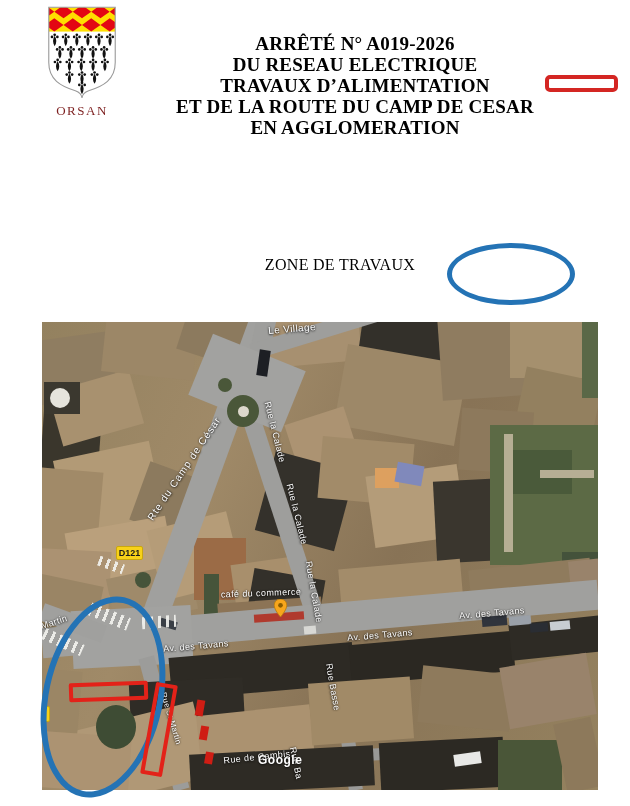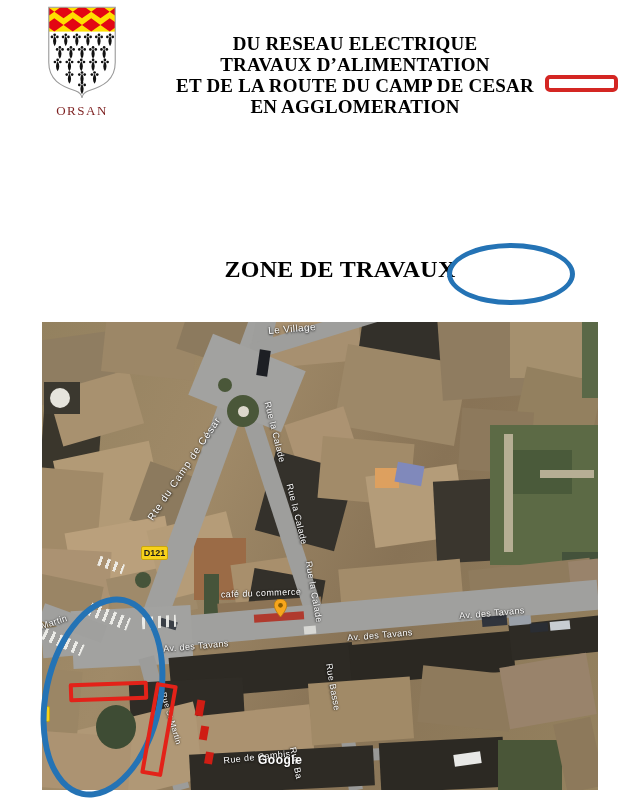--- a/index.html
+++ b/index.html
@@ -9,21 +9,21 @@
   
   .coa{position:absolute;left:45px;top:5px;}
   .commune{position:absolute;left:40px;top:103px;width:84px;text-align:center;
            font:13px "Liberation Serif",serif;color:#7d1f1f;letter-spacing:1.5px;}
   .title-block{position:absolute;left:90px;top:33px;width:530px;text-align:center;
                font-weight:bold;font-size:19px;line-height:21px;letter-spacing:.2px;}
   .title-block div{white-space:nowrap;}
   .hdr-redbox{position:absolute;left:545px;top:75px;width:73px;height:17px;
               border:4px solid #d42623;border-radius:5px;box-sizing:border-box;}
   .zone-label{position:absolute;left:150px;top:256px;width:380px;text-align:center;
-              font-weight:bold;font-size:24px;letter-spacing:.3px;white-space:nowrap;}
+              font-weight:normal;font-size:16px;letter-spacing:.3px;white-space:nowrap;}
   .zone-ellipse{position:absolute;left:447px;top:243px;width:128px;height:62px;
                 border:5px solid #2473b5;border-radius:50%;box-sizing:border-box;}
 
   
   .map{position:absolute;left:42px;top:322px;width:556px;height:468px;overflow:hidden;
        background:linear-gradient(115deg,#93815f,#a08a68 30%,#887356 60%,#95825f);}
   .ms{position:absolute;}
   .xwalk{position:absolute;background:repeating-linear-gradient(90deg,#f2f2ee 0 3px,transparent 3px 8px);opacity:.92;}
   .slabel{position:absolute;color:#fff;font:9px "Liberation Sans",sans-serif;
           text-shadow:0 0 2px rgba(0,0,0,.8),0 1px 2px rgba(0,0,0,.6);
@@ -94,20 +94,21 @@
           <use href="#erm" transform="translate(50,97) scale(1.4)"></use>
           <use href="#erm" transform="translate(67,97) scale(1.4)"></use>
         <use href="#erm" transform="translate(50,111) scale(1.4)"></use>
       </g>
     </g>
     <path d="M5,3 H95 V78 C95,101 79,110 59,116 C53,118 50.5,121 50,126 C49.5,121 47,118 41,116 C21,110 5,101 5,78 Z" fill="none" stroke="#9a9a9a" stroke-width="1.5"></path>
   </svg>
   <div class="commune">ORSAN</div>
 
   <div class="title-block">
+    <div>ARRÊTÉ N° A019-2026</div>
     <div>DU RESEAU ELECTRIQUE</div>
     <div>TRAVAUX D’ALIMENTATION</div>
     <div>ET DE LA ROUTE DU CAMP DE CESAR</div>
     <div>EN AGGLOMERATION</div>
   </div>
   <div class="hdr-redbox"></div>
 
   <div class="zone-label">ZONE DE TRAVAUX</div>
   <div class="zone-ellipse"></div>
 
@@ -200,21 +201,21 @@
         <div class="ms" style="left: 118px; top: 298px; width: 17px; height: 8px; transform: rotate(16deg); background: rgb(58, 63, 70);"></div>
         <div class="ms" style="left: 412px; top: 431px; width: 27px; height: 12px; transform: rotate(-8deg); background: rgb(232, 232, 230);"></div>
         <div class="ms" style="left: 262px; top: 304px; width: 12px; height: 8px; transform: rotate(-5deg); background: rgb(216, 216, 212);"></div>
       </div>
 
     <div class="xwalk" style="left:46px;top:288px;width:42px;height:13px;transform:rotate(22deg)"></div>
     <div class="xwalk" style="left:100px;top:294px;width:34px;height:12px;transform:rotate(-4deg)"></div>
     <div class="xwalk" style="left:0px;top:314px;width:42px;height:12px;transform:rotate(24deg)"></div>
     <div class="xwalk" style="left:56px;top:238px;width:26px;height:10px;transform:rotate(20deg)"></div>
 
-    <div class="badge" style="left:99px;top:224px;width:27px;height:14px;">D121</div>
+    <div class="badge" style="left:74px;top:224px;width:27px;height:14px;">D121</div>
     <div class="badge" style="left:-5px;top:384px;width:13px;height:16px;"></div>
 
     <svg style="position:absolute;left:232px;top:277px;" width="13" height="18" viewBox="0 0 14 20">
       <path d="M7 0C3.1 0 0 3.1 0 7c0 5.2 7 13 7 13s7-7.8 7-13C14 3.1 10.9 0 7 0z" fill="#f7a61c" stroke="#b97e12"></path>
       <circle cx="7" cy="7" r="2.6" fill="#8a5c00"></circle>
     </svg>
 
     <div class="slabel" style="left:220px;top:1px;width:60px;font-size:10px;transform:rotate(-5deg)">Le Village</div>
     <div class="slabel" style="left:57px;top:141px;width:170px;font-size:10px;letter-spacing:1px;transform:rotate(-56deg)">Rte du Camp de César</div>
     <div class="slabel" style="left:193px;top:105px;width:80px;transform:rotate(76deg)">Rue la Calade</div>

